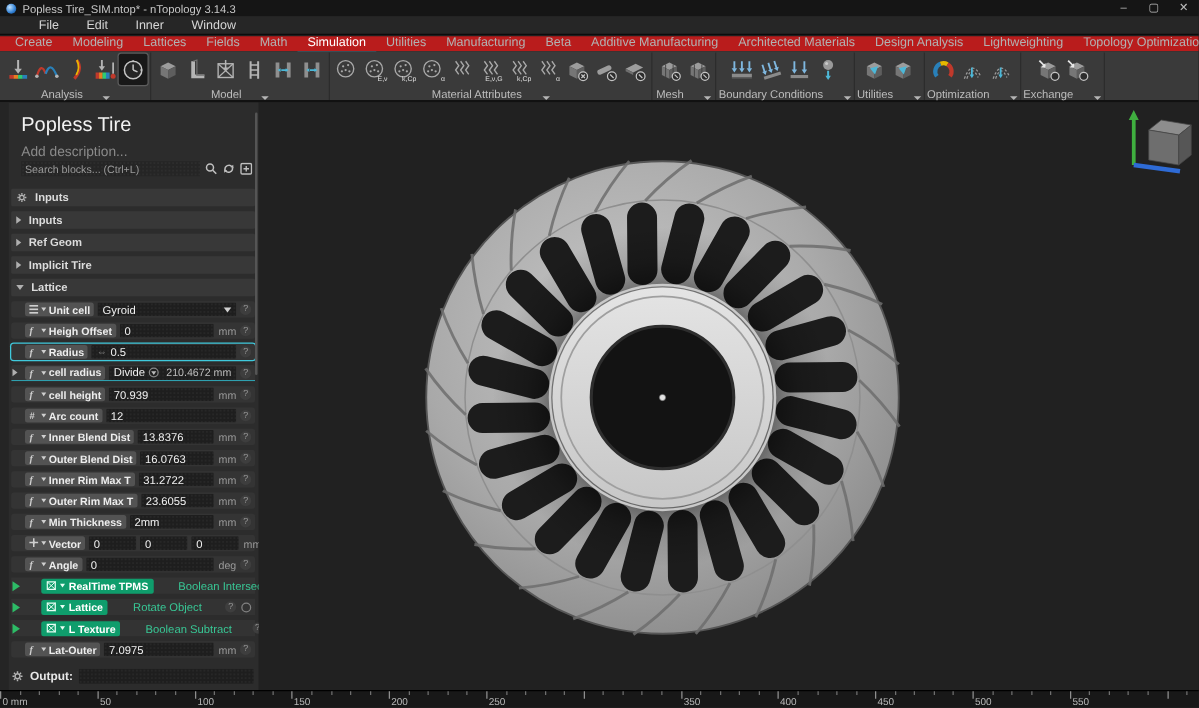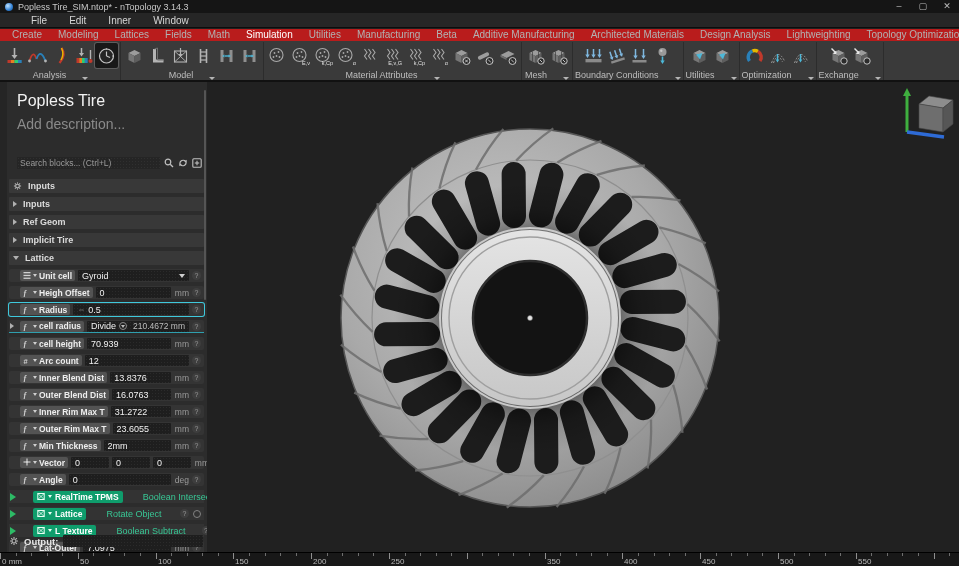--- a/index.html
+++ b/index.html
@@ -28,21 +28,21 @@
 .ribbon-icon{width:23px;height:25px;display:flex;align-items:center;justify-content:center;border-radius:2px;flex:none}
 .ribbon-icon.active{background:#181818;box-shadow:0 0 0 1px #5d5d5d}
 .glabel{font-size:9px;color:#bdbdbd;display:flex;align-items:flex-end;gap:16px;height:11px;white-space:nowrap}
 .caret{width:0;height:0;border-left:3px solid transparent;border-right:3px solid transparent;border-top:3px solid #b5b5b5}
 
 
 #sidebar{position:absolute;left:0;top:82px;width:207px;height:470px;background:#2c2c2c;padding:8px 3px 0 9px}
 #sidebar:before{content:"";position:absolute;left:0;top:0;width:7px;height:100%;background:#252525}
 .sb-scroll{position:absolute;right:1px;top:8px;width:2px;height:210px;background:#555;border-radius:1px}
 .sb-title{font-size:16px;color:#f2f2f2;margin:2px 0 6px 8px}
-.sb-desc{font-size:14px;color:#8a8a8a;margin:0 0 24px 8px}
+.sb-desc{font-size:11px;color:#8a8a8a;margin:0 0 0 8px}
 .sb-search{display:flex;align-items:center;gap:4px;margin:0 2px 9px 8px;height:14px}
 .sb-search-field{flex:1;height:12px;display:flex;align-items:center;padding:0 3px;font-size:8.5px;color:#9a9a9a;background-color:#252525;background-image:radial-gradient(rgba(255,255,255,.05) .5px,transparent .6px);background-size:3px 3px}
 .sb-ico{width:10px;height:10px;flex:none;display:flex}
 
 .sb-row{display:flex;align-items:center;height:13px;margin-bottom:4px;position:relative}
 .sec-row{background:#383838;height:14px;padding:0 4px;font-size:9px;font-weight:bold;color:#dcdcdc;gap:6px;border-radius:1px}
 .tri-r{width:0;height:0;border-top:3px solid transparent;border-bottom:3px solid transparent;border-left:4px solid #b0b0b0;flex:none}
 .tri-d{width:0;height:0;border-left:3px solid transparent;border-right:3px solid transparent;border-top:4px solid #b0b0b0;flex:none}
 .arrow-slot{width:7px;flex:none;display:flex;align-items:center}
 

